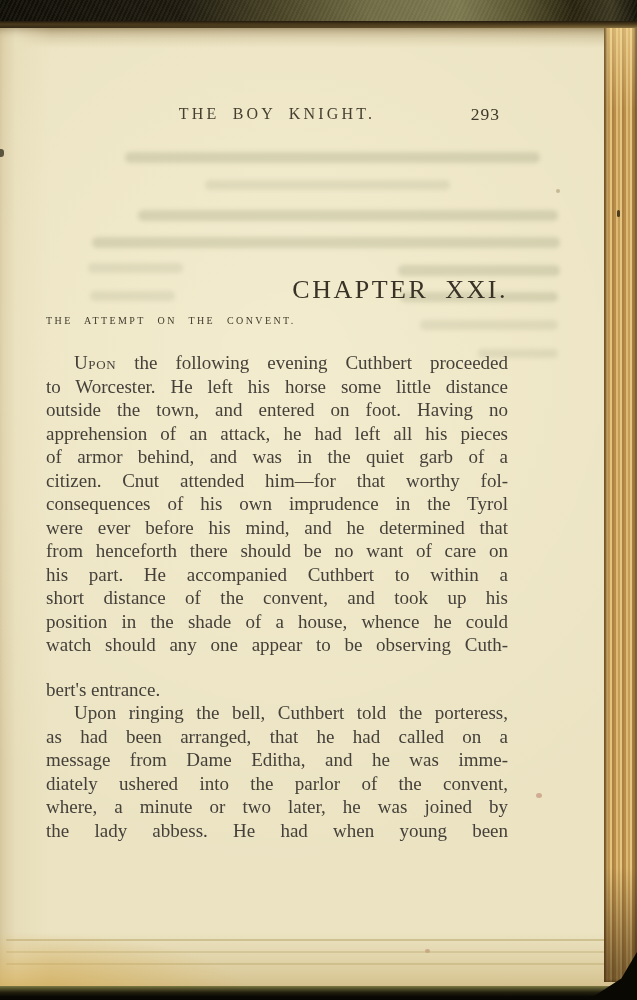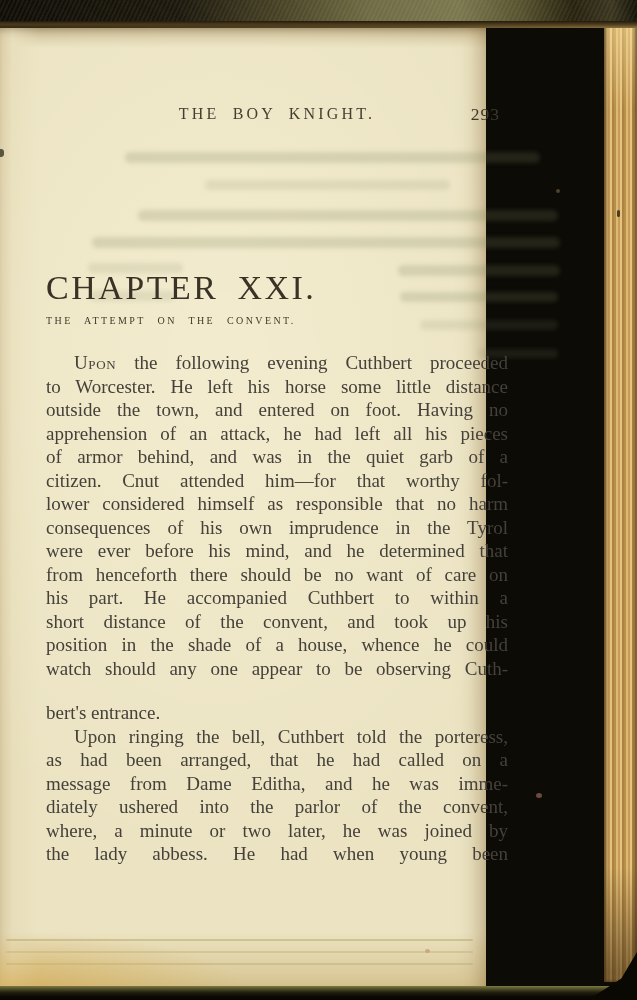--- a/index.html
+++ b/index.html
@@ -9,21 +9,21 @@
   
   .cover-top{position:absolute;left:0;top:0;width:637px;height:21px;z-index:6;
     background:
       repeating-linear-gradient(115deg, rgba(255,250,210,.05) 0 2px, rgba(0,0,0,0) 2px 4px),
       linear-gradient(to right,#0f0d07 0%,#1c180e 28%,#4b4628 45%,#6f6b45 58%,#7b7850 72%,#56512e 82%,#26220f 90%,#3a3620 96%,#15130a 100%);}
   .cover-seam{position:absolute;left:0;top:21px;width:637px;height:7px;z-index:6;
     background:linear-gradient(to bottom,#241a0c 0%,#4a3a1c 45%,#8a744014 100%),
                linear-gradient(to right,#2a2010,#5a4826 60%,#8a7240);}
 
   
-  .page{position:absolute;left:0;top:27px;width:486px;height:963px;z-index:1;
+  .page{position:absolute;left:0;top:27px;width:636px;height:963px;z-index:1;
     background:
       radial-gradient(120% 85% at 45% 35%, rgba(255,250,226,.38), rgba(255,250,226,0) 62%),
       linear-gradient(to right, #d9cba2 0%, #e7ddba 2.5%, rgba(231,221,186,0) 8%),
       linear-gradient(to bottom, rgba(140,110,55,.35), rgba(140,110,55,0) 2.2%),
       linear-gradient(to top, rgba(196,168,100,.55), rgba(196,168,100,0) 6%),
       #ebe3c2;
     box-shadow: inset -16px 0 22px -12px rgba(125,92,40,.5),
                 inset 0 8px 10px -7px rgba(60,42,12,.45);}
   .gold-corner{position:absolute;left:0;bottom:0;width:300px;height:80px;
     background:radial-gradient(130% 120% at 4% 100%, rgba(214,177,96,.85), rgba(214,177,96,0) 60%);}
@@ -51,22 +51,22 @@
 
   
   .speck{position:absolute;border-radius:50%;filter:blur(.6px);}
 
   
   .running-row{position:absolute;left:46px;top:78px;width:462px;height:20px;color:#453f30;}
   .running-title{display:block;text-align:center;font-size:16px;letter-spacing:3.2px;
     word-spacing:6px;}
   .folio{position:absolute;right:8px;top:-1px;font-size:17.5px;letter-spacing:1px;color:#3e382a;}
 
-  .chapter-heading{position:absolute;left:46px;top:242px;width:462px;text-align:left;
-    font-size:34px;letter-spacing:2.5px;word-spacing:8px;color:#393327;}
+  .chapter-heading{position:absolute;left:46px;top:248px;width:462px;text-align:right;
+    font-size:26px;letter-spacing:2.5px;word-spacing:8px;color:#393327;}
   .chapter-subtitle{position:absolute;left:46px;top:288px;width:462px;text-align:left;
     font-size:10px;font-weight:normal;letter-spacing:2.4px;word-spacing:7px;color:#403a2c;}
 
   .body-text{position:absolute;left:46px;top:324px;width:462px;
     font-size:19px;line-height:23.5px;color:#45413a;}
   .line{text-align:justify;text-align-last:justify;white-space:normal;}
   .line.no-just{text-align-last:left;margin-top:21px;}
   .line.indent{text-indent:28px;}
   .sc{font-variant:small-caps;letter-spacing:.6px;}
 </style>
@@ -102,21 +102,20 @@
     <div class="chapter-subtitle">THE ATTEMPT ON THE CONVENT.</div>
 
     <div class="body-text">
       <div class="para">
           <div class="line indent"><span class="sc">Upon</span> the following evening Cuthbert proceeded</div>
           <div class="line">to Worcester.  He left his horse some little distance</div>
           <div class="line">outside the town, and entered on foot.  Having no</div>
           <div class="line">apprehension of an attack, he had left all his pieces</div>
           <div class="line">of armor behind, and was in the quiet garb of a</div>
           <div class="line">citizen.  Cnut attended him—for that worthy fol-</div>
-          <div class="line">lower considered himself as responsible that no harm</div>
           <div class="line">consequences of his own imprudence in the Tyrol</div>
           <div class="line">were ever before his mind, and he determined that</div>
           <div class="line">from henceforth there should be no want of care on</div>
           <div class="line">his part.  He accompanied Cuthbert to within a</div>
           <div class="line">short distance of the convent, and took up his</div>
           <div class="line">position in the shade of a house, whence he could</div>
           <div class="line">watch should any one appear to be observing Cuth-</div>
           <div class="line no-just">bert's entrance.</div>
         </div>
       <div class="para">

